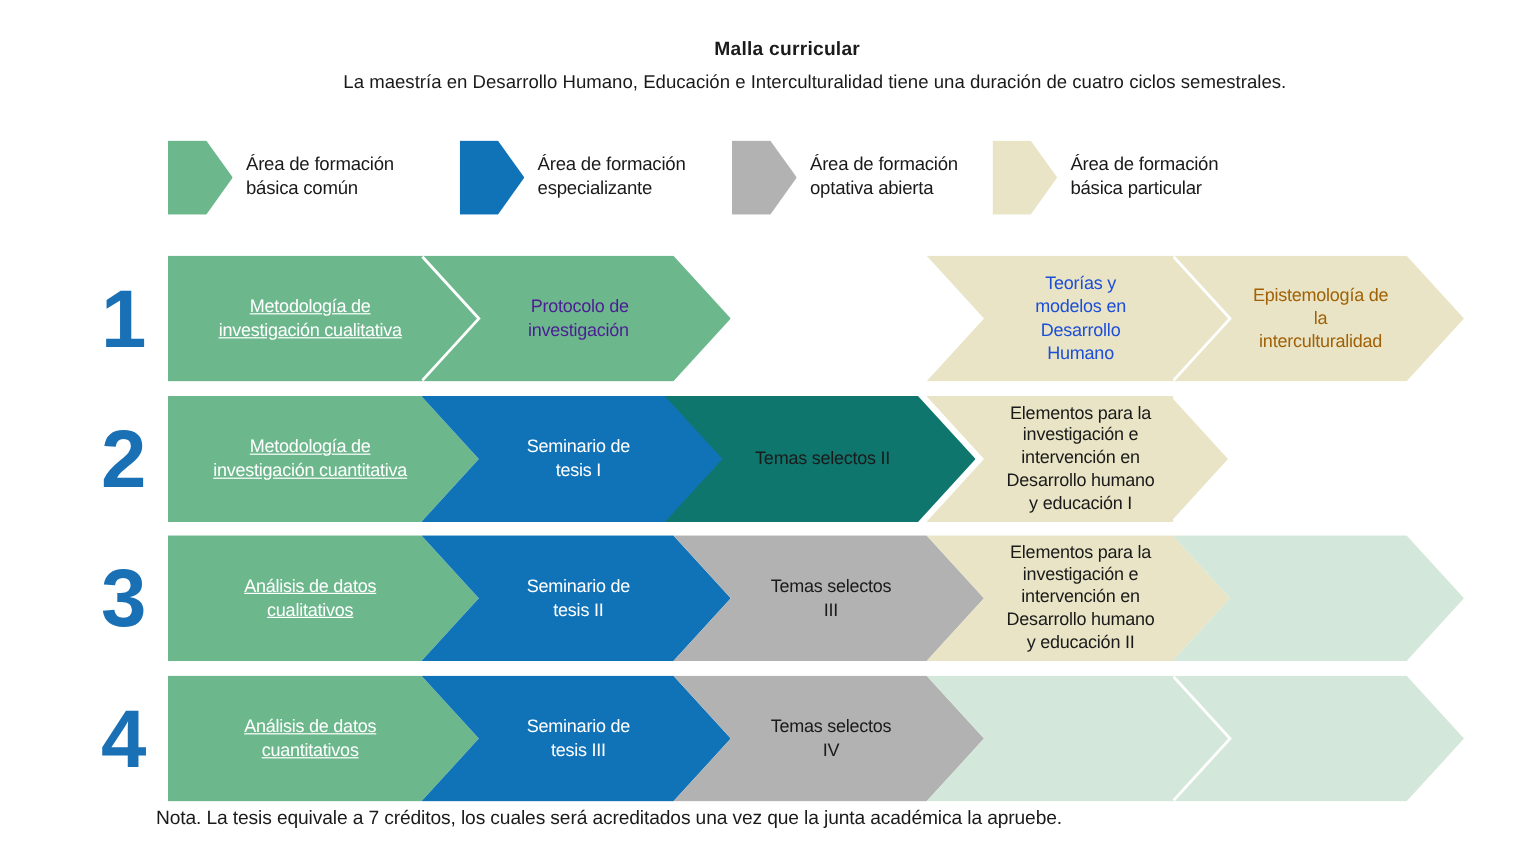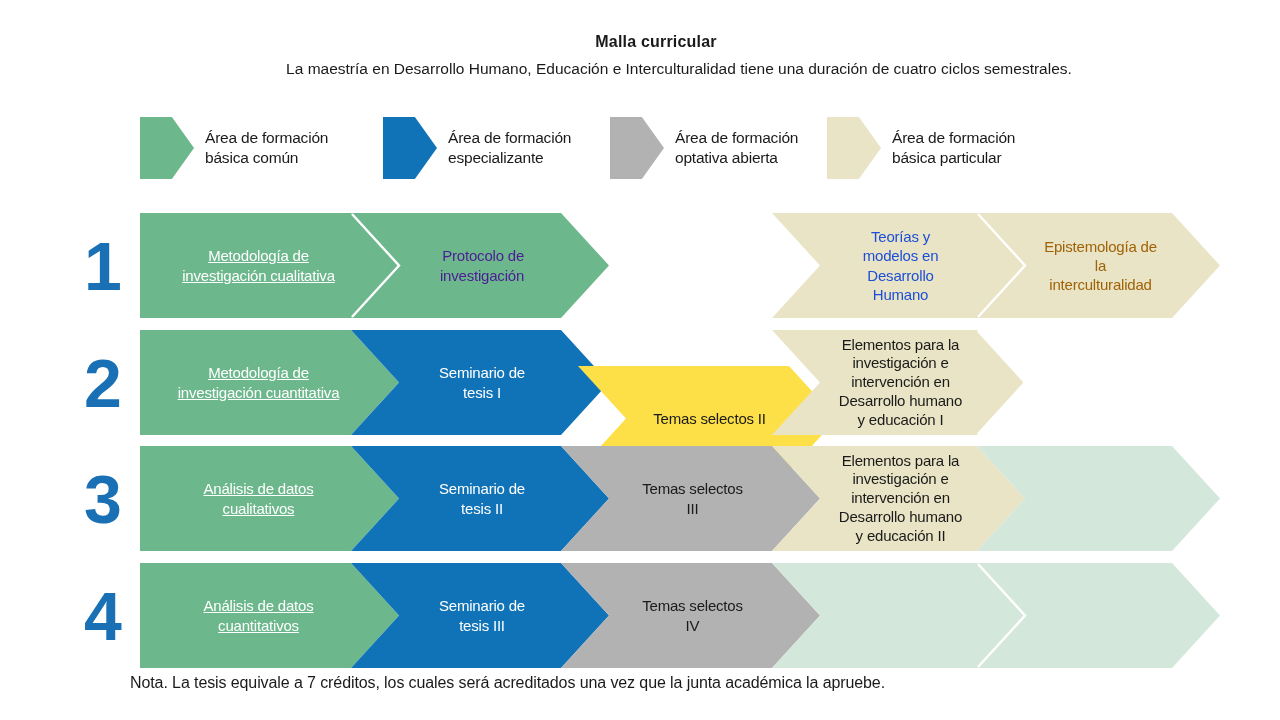--- a/index.html
+++ b/index.html
@@ -99,21 +99,21 @@
   <div class="row" style="top:330px">
     <div class="row-num" style="color: rgb(26, 112, 181);">2</div>
     <div class="cell pentagon" style="left: 0px; width: 259px; background: rgb(108, 184, 140); color: rgb(255, 255, 255);" data-size="normal">
       <span class="cell-label">Metodología de
 investigación cuantitativa</span>
     </div>
     <div class="cell chevron" style="left: 211px; width: 258px; background: rgb(17, 115, 183); color: rgb(255, 255, 255);" data-size="normal">
       <span class="cell-label">Seminario de
 tesis I</span>
     </div>
-    <div class="cell chevron" style="left: 438px; width: 259px; background: #fde047; color: rgb(26, 26, 26); margin-top: 36px;" data-size="normal">
+    <div class="cell chevron" style="left: 414px; width: 259px; background: #0f766e; color: rgb(26, 26, 26);" data-size="normal">
       <span class="cell-label">Temas selectos II</span>
     </div>
     <div class="cell chevron" style="left: 632px; width: 253px; background: rgb(232, 228, 197); color: rgb(26, 26, 26);" data-size="small">
       <span class="cell-label">Elementos para la
 investigación e
 intervención en
 Desarrollo humano
 y educación I</span>
     </div>
     <svg class="divider" style="left:837px" viewBox="0 0 50 105">

